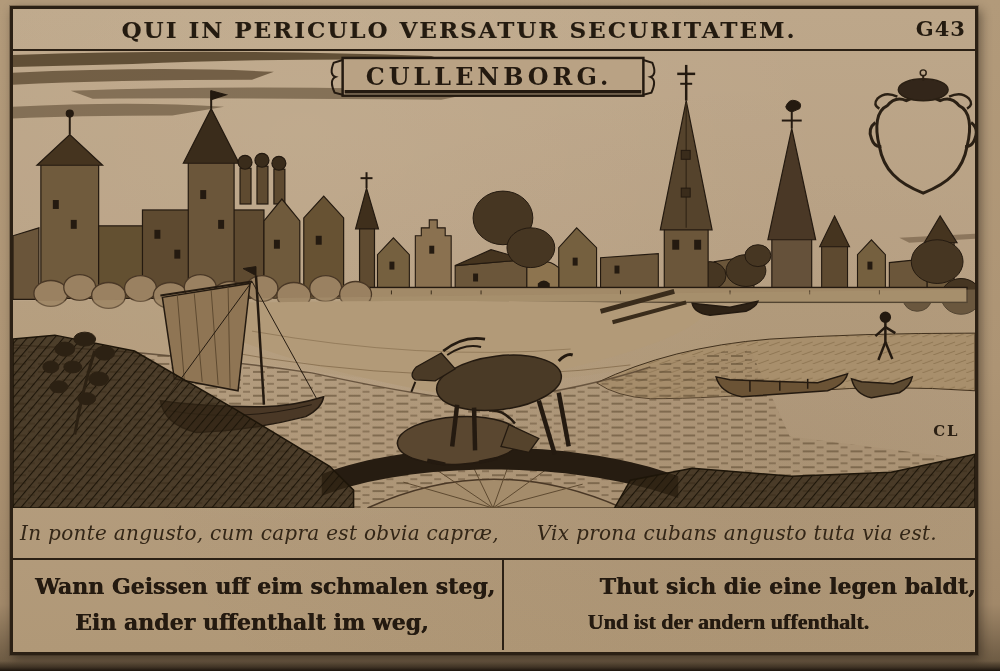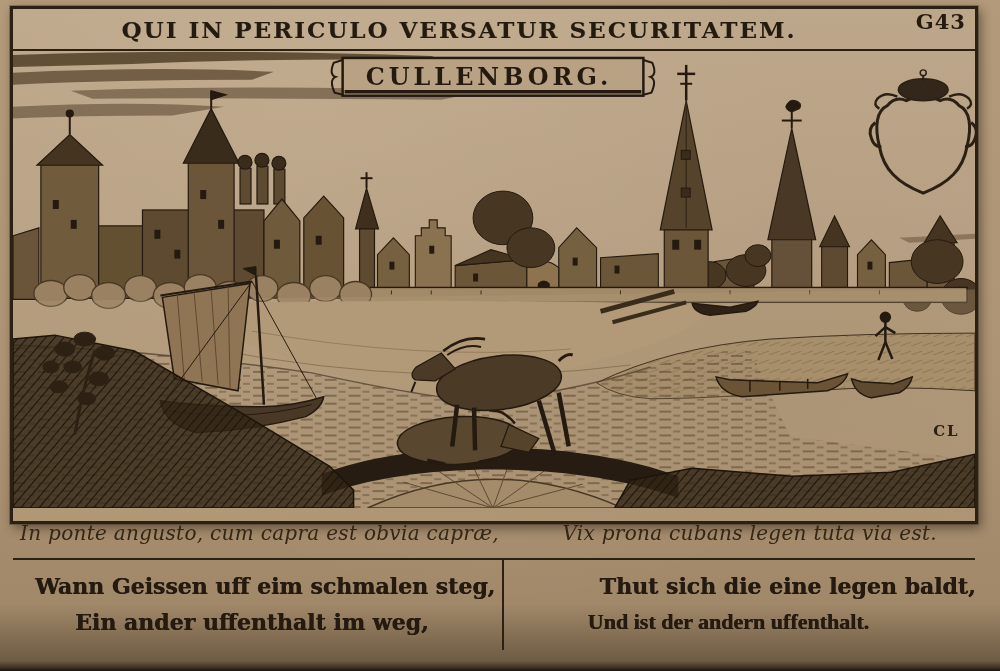--- a/index.html
+++ b/index.html
@@ -3,33 +3,33 @@
 <meta charset="utf-8">
 <style>
   html,body{margin:0;padding:0;background:#8d775c;}
   .stage{position:relative;width:1000px;height:671px;margin:0 auto;overflow:hidden;
          background:
            radial-gradient(ellipse at 50% 40%, rgba(255,240,215,.10), rgba(0,0,0,0) 60%),
            linear-gradient(180deg,#b29a7a 0%, #ad9474 55%, #a18869 90%, #6b5942 99%);
          font-family:"DejaVu Serif", serif;}
   .stage::after{content:"";position:absolute;left:0;right:0;bottom:0;height:10px;
          background:linear-gradient(180deg, rgba(32,24,16,0) 0%, rgba(32,24,16,.55) 60%, #1c140d 100%);}
-  .print{position:absolute;left:10px;top:6px;width:968px;height:518px;
+  .print{position:absolute;left:10px;top:6px;width:968px;height:649px;
          background:
            radial-gradient(ellipse at 30% 20%, rgba(255,244,220,.10), rgba(0,0,0,0) 55%),
            radial-gradient(ellipse at 80% 70%, rgba(80,60,40,.08), rgba(0,0,0,0) 60%),
            linear-gradient(180deg,#bda78a 0%, #b7a083 45%, #b09877 100%);
          border:3px solid #2b2014;
          box-shadow:0 0 0 1px rgba(43,32,20,.30), 3px 4px 10px rgba(20,14,8,.45);
          box-sizing:border-box;}
   .title-band{position:relative;height:40px;border-bottom:2px solid #2b2014;
          display:flex;align-items:center;justify-content:center;}
   .motto{font-size:23px;font-weight:bold;letter-spacing:2px;color:#241b10;
          padding-right:70px;white-space:nowrap;text-shadow:.4px .4px 0 rgba(36,27,16,.35);}
-  .plate-no{position:absolute;right:9px;top:0;font-size:21px;font-weight:bold;color:#241b10;letter-spacing:1px;}
+  .plate-no{position:absolute;right:9px;top:7px;font-size:21px;font-weight:bold;color:#241b10;letter-spacing:1px;}
   .scene{display:block;width:100%;height:457px;}
   .latin-row{height:50px;display:flex;align-items:center;justify-content:space-between;
          padding:0 38px 0 7px;box-sizing:border-box;}
   .latin{font-style:italic;font-size:20px;color:#332617;letter-spacing:.3px;white-space:nowrap;}
   .german-row{display:flex;border-top:2px solid #2b2014;height:92px;box-sizing:border-box;}
   .g-col{width:51%;box-sizing:border-box;padding-top:8px;}
   .g-col.left{border-right:2px solid #2b2014;}
   .g-col.right{width:49%;}
   .g-line{font-size:22px;font-weight:bold;color:#241a10;line-height:36px;white-space:nowrap;
          text-shadow:.5px 0 0 #241a10;}
@@ -325,21 +325,21 @@
           <line x1="548" y1="344" x2="558" y2="398" stroke-width="4.5"></line>
           <path d="M548,312 q8,-8 14,-6" fill="none" stroke-width="3"></path>
         </g>
       </g>
 
       <text x="924" y="388" font-family="'DejaVu Serif',serif" font-size="15" font-weight="bold" letter-spacing="2" fill="#2b2014">CL</text>
     </svg>
 
     <div class="latin-row">
       <span class="latin">In ponte angusto, cum capra est obvia capræ,</span>
-      <span class="latin">Vix prona cubans legen tuta via est.</span>
+      <span class="latin">Vix prona cubans angusto tuta via est.</span>
     </div>
 
     <div class="german-row">
       <div class="g-col left">
         <div class="g-line l1">Wann Geissen uff eim schmalen steg,</div>
         <div class="g-line l2">Ein ander uffenthalt im weg,</div>
       </div>
       <div class="g-col right">
         <div class="g-line l1">Thut sich die eine legen baldt,</div>
         <div class="g-line l2">Und ist der andern uffenthalt.</div>

